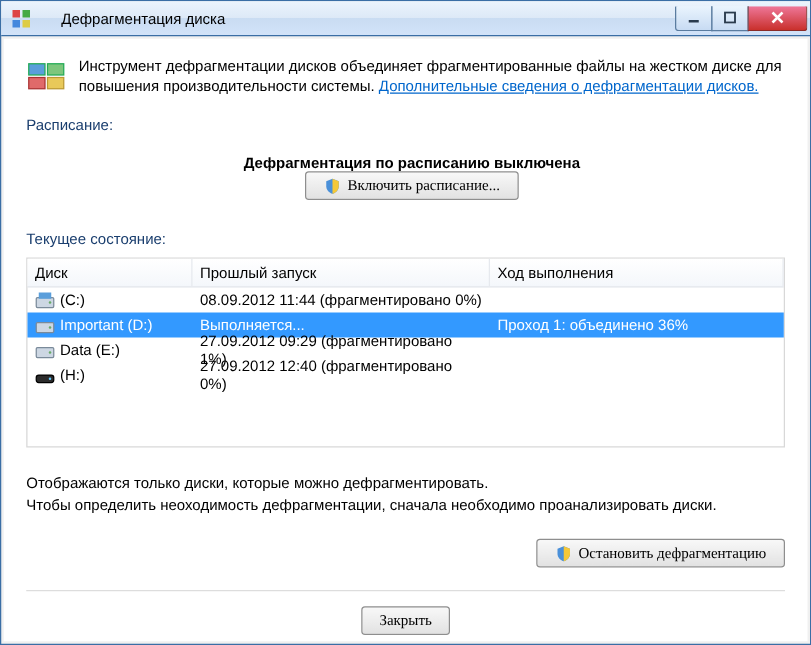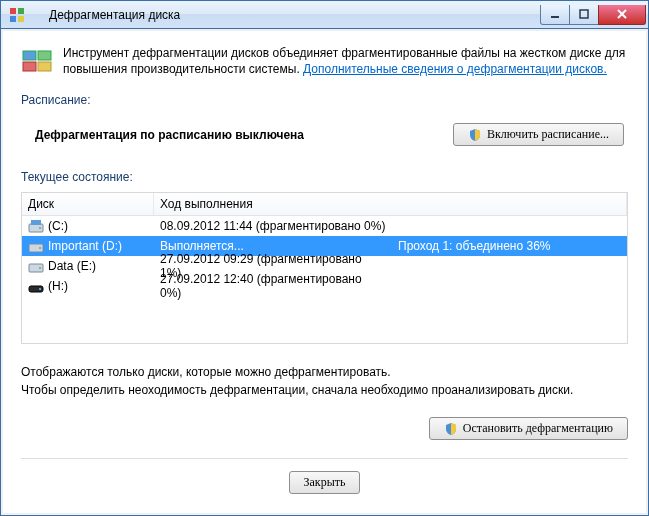--- a/index.html
+++ b/index.html
@@ -12,21 +12,21 @@
     .win-btn { width: 30px; height: 20px; display: flex; align-items: center; justify-content: center; border: 1px solid #5a7ca0; border-top: none; margin-left: -1px; background: linear-gradient(to bottom, #eaf4fd, #c7dbf3); cursor: default; }
     .win-btn.close { width: 48px; background: linear-gradient(to bottom, #e79, #c9302c); border-color: #8a2b27; border-bottom-right-radius: 3px; }
     .win-btn.min { border-bottom-left-radius: 3px; }
     .win-btn svg { display: block; }
     .content { padding: 14px 18px 14px 18px; background: #fff; position: absolute; top: 30px; left: 2px; right: 2px; bottom: 2px; }
     .intro { display: flex; align-items: flex-start; margin-bottom: 16px; }
     .intro-icon { width: 32px; height: 32px; flex-shrink: 0; margin-right: 10px; }
     .intro-text { line-height: 1.35; }
     .link { color: #0066cc; text-decoration: underline; cursor: pointer; margin-top: 44px; }
     .section-label { color: #1a3e6e; margin-bottom: 8px; }
-    .schedule-row { display: flex; align-items: center; justify-content: space-between; padding: 8px 4px 24px 14px; }
+    .schedule-row { display: flex; align-items: center; justify-content: space-between; padding: 8px 4px 24px 14px; flex-direction: column; }
     .schedule-text { font-weight: bold; }
     .btn { background: linear-gradient(to bottom, #f8f8f8, #e2e2e2); border: 1px solid #8e8e8e; border-radius: 3px; padding: 3px 14px; height: 23px; display: inline-flex; align-items: center; cursor: default; font-family: Liberation Serif, serif; font-size: 12px; }
     .btn .shield { width: 14px; height: 14px; margin-right: 5px; }
     .table-wrap { border: 1px solid #d8d8d8; height: 152px; background: #fff; margin-bottom: 20px; }
     .thead { display: flex; background: linear-gradient(to bottom, #fff, #f4f7fb); border-bottom: 1px solid #e0e4ea; height: 23px; align-items: center; }
     .th { padding: 0 6px; border-right: 1px solid #e6e9ee; height: 100%; display: flex; align-items: center; text-align: right; }
     .col-disk { width: 132px; }
     .col-last { width: 238px; }
     .col-prog { flex: 1; }
     .trow { display: flex; height: 20px; align-items: center; padding: 0; }
@@ -94,20 +94,21 @@
               <path d="M7 1 L12 3 L12 7 C12 10 9.5 12.5 7 13 Z" fill="#f5c838"></path>
             </svg></span>
         <span>Включить расписание...</span>
       </button>
     </div>
 
     <div class="section-label">Текущее состояние:</div>
     <div class="table-wrap">
       <div class="thead">
         <div class="th col-disk">Диск</div>
+        <div class="th col-last">Прошлый запуск</div>
         <div class="th col-prog">Ход выполнения</div>
       </div>
       <div id="tbody">
           <div class="trow">
             <div class="td col-disk">
               <span class="disk-icon"><svg viewBox="0 0 16 16">
                   <rect x="1" y="6" width="14" height="8" rx="1" fill="#cdd7e3" stroke="#7a8a9a"></rect>
                   <rect x="3" y="2" width="10" height="5" fill="#5a9edb"></rect>
                   <circle cx="12" cy="10" r="1" fill="#6a6"></circle>
                 </svg></span>

